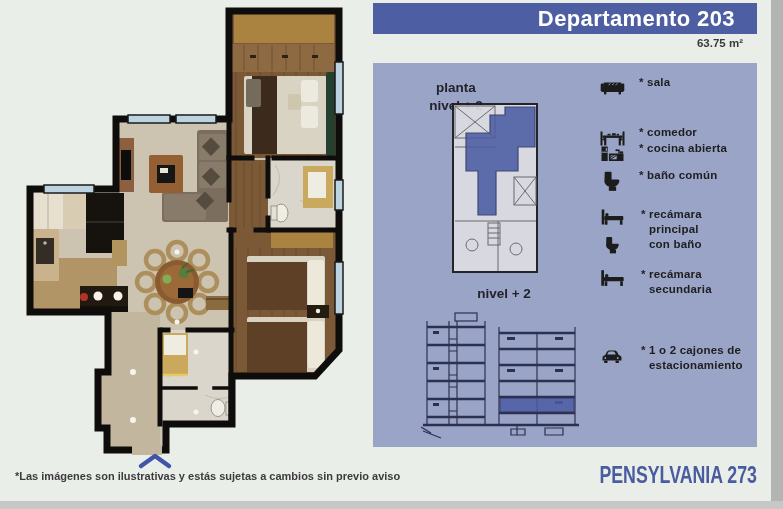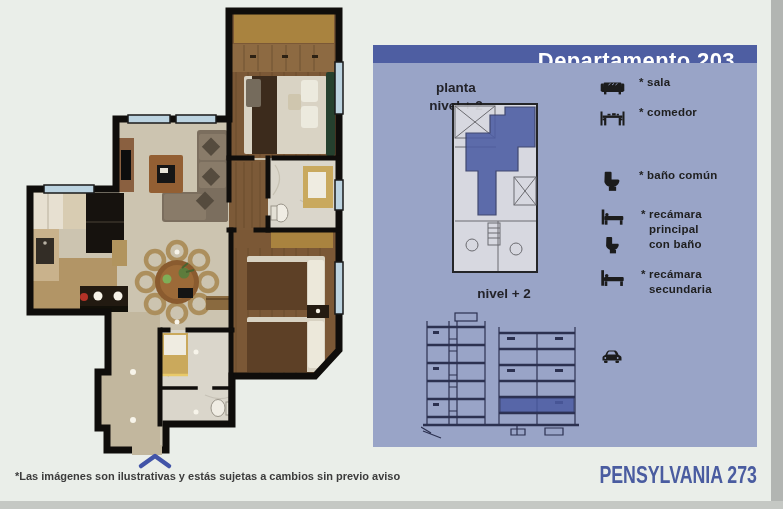--- a/index.html
+++ b/index.html
@@ -2,21 +2,21 @@
 <html><head>
 <meta charset="utf-8">
 <style>
   html,body{margin:0;padding:0;background:#eaeee9;}
   .page{position:relative;width:783px;height:509px;overflow:hidden;background:#eaeee9;
         font-family:"Liberation Sans",sans-serif;}
   .abs{position:absolute;}
   
   .banner{left:373px;top:3px;width:384px;height:31px;background:#4e5ea2;
           color:#ffffff;font-weight:bold;font-size:22px;line-height:31px;
-          text-align:right;padding-right:22px;box-sizing:border-box;letter-spacing:.4px;margin-top:42px;}
+          text-align:right;padding-right:22px;box-sizing:border-box;letter-spacing:.4px;}
   .area{left:373px;top:37px;width:384px;text-align:right;padding-right:14px;box-sizing:border-box;
         font-weight:bold;font-size:11.5px;color:#3a3a3a;}
   
   .panel{left:373px;top:63px;width:384px;height:384px;background:#99a4c7;}
   .planta-label{left:18px;top:16px;width:130px;text-align:center;white-space:pre-line;
         font-weight:bold;font-size:13.5px;line-height:1.35;color:#23232a;}
   .nivel-label{left:56px;top:223px;width:150px;text-align:center;
         font-weight:bold;font-size:13.5px;color:#23232a;}
   .legend-row{position:absolute;left:222px;display:flex;gap:10px;}
   .legend-row.topalign{align-items:flex-start;gap:12px;}
@@ -224,20 +224,21 @@
       <rect x="335" y="262" width="8" height="52" fill="#bcd3e0"></rect>
     </g>
 
     <rect x="132" y="445" width="30" height="10" fill="#c2b79e"></rect>
     <polyline points="141,466 155,456 169,466" fill="none" stroke="#4254a8" stroke-width="4.5" stroke-linecap="round" stroke-linejoin="round"></polyline>
   </svg>
 
   <div class="abs banner">
     <span>Departamento 203</span>
   </div>
+  <div class="abs area">63.75 m²</div>
 
   <div class="abs panel">
 
     <div class="abs planta-label">planta
 nivel + 2</div>
 
     <svg class="abs" style="left:79px;top:40px" width="86" height="170" viewBox="0 0 86 170">
       <rect x="1" y="1" width="84" height="168" fill="#dcdde2" opacity=".93" stroke="#1c1c1c" stroke-width="2"></rect>
       <g stroke="#6b6b70" stroke-width="1" fill="none">
         <rect x="3" y="3" width="40" height="32"></rect>
@@ -298,38 +299,54 @@
           <rect x="1.2" y="8.5" width="3.2" height="8" rx="1.2"></rect>
           <rect x="21.6" y="8.5" width="3.2" height="8" rx="1.2"></rect>
           <rect x="4.5" y="16.8" width="2.4" height="2.6"></rect>
           <rect x="19.1" y="16.8" width="2.4" height="2.6"></rect>
           <path d="M9 10l2-1.6 M12.5 10l2-1.6 M16 10l2-1.6" stroke="#99a4c7" stroke-width=".9" fill="none"></path>
         </svg>
       </span>
       <span class="legend-label">* sala</span>
     </div>
 
-    <div class="legend-row" style="top:42px">
+    <div class="legend-row" style="top:62px">
       <span class="licon">
         <svg width="27" height="26" viewBox="0 0 26 26" fill="#1c1c1c">
           <rect x="3" y="10.5" width="20" height="2.4"></rect>
           <rect x="4.6" y="12.9" width="2.2" height="7.5"></rect>
           <rect x="19.2" y="12.9" width="2.2" height="7.5"></rect>
           <rect x="1" y="6.5" width="2" height="14"></rect>
           <rect x="23" y="6.5" width="2" height="14"></rect>
           <rect x="3" y="13.5" width="2.6" height="1.8"></rect>
           <rect x="20.4" y="13.5" width="2.6" height="1.8"></rect>
           <rect x="8" y="8.8" width="3" height="1.7"></rect>
           <rect x="12.6" y="8.2" width="3.6" height="2.3"></rect>
           <rect x="17.2" y="8.8" width="2.2" height="1.7"></rect>
         </svg>
       </span>
       <span class="legend-label">* comedor</span>
     </div>
 
+    <div class="legend-row" style="top:78px">
+      <span class="licon">
+        <svg width="27" height="26" viewBox="0 0 26 26" fill="#1c1c1c">
+          <rect x="2" y="5.5" width="6.2" height="14.5"></rect>
+          <line x1="2" y1="11.2" x2="8.2" y2="11.2" stroke="#99a4c7" stroke-width="1"></line>
+          <line x1="6.8" y1="7" x2="6.8" y2="10" stroke="#99a4c7" stroke-width="1"></line>
+          <rect x="9.4" y="12.5" width="14.6" height="7.5"></rect>
+          <rect x="11.2" y="14.3" width="6" height="4" fill="#99a4c7"></rect>
+          <path d="M11.2 18.3l6-4 M11.2 16.3l3-2" stroke="#1c1c1c" stroke-width="1"></path>
+          <path d="M19.5 12.5v-3.2h-2.6" stroke="#1c1c1c" stroke-width="1.4" fill="none"></path>
+          <circle cx="16.9" cy="9.3" r="1"></circle>
+          <rect x="20.2" y="10.4" width="3.4" height="2.1"></rect>
+        </svg>
+      </span>
+      <span class="legend-label">* cocina abierta</span>
+    </div>
 
     <div class="legend-row" style="top:105px">
       <span class="licon">
         <svg width="27" height="27" viewBox="0 0 26 26" fill="#1c1c1c">
           <path d="M6.5 3.5h4.6a1 1 0 0 1 1 1V11h6.2c.9 0 1.5.8 1.3 1.7c-.7 3.4-3.7 5.8-7.4 5.8c-3.3 0-6.1-2-7-4.9L5.5 4.7a1 1 0 0 1 1-1.2z"></path>
           <rect x="9.5" y="18" width="7" height="4"></rect>
         </svg>
       </span>
       <span class="legend-label">* baño común</span>
     </div>
@@ -372,20 +389,22 @@
       <span class="licon">
         <svg width="26" height="24" viewBox="0 0 26 22" fill="#1c1c1c">
           <path d="M3.5 16.5v-2.6c0-1.1.6-2 1.6-2.4l1.2-.5l1.5-3c.5-1 1.5-1.6 2.6-1.6h5.2c1.1 0 2.1.6 2.6 1.6l1.5 3l1.2.5c1 .4 1.6 1.3 1.6 2.4v2.6z"></path>
           <path d="M8.2 10.6l1-2.2c.2-.5.7-.8 1.2-.8h4.2c.5 0 1 .3 1.2.8l1 2.2z" fill="#99a4c7"></path>
           <rect x="5" y="16.5" width="3.6" height="2.4" rx="1"></rect>
           <rect x="16.4" y="16.5" width="3.6" height="2.4" rx="1"></rect>
           <circle cx="6.3" cy="14" r=".9" fill="#99a4c7"></circle>
           <circle cx="18.7" cy="14" r=".9" fill="#99a4c7"></circle>
         </svg>
       </span>
+      <span class="legend-label">* 1 o 2 cajones de
+estacionamiento</span>
     </div>
 
   </div>
 
   <div class="abs disclaimer">*Las imágenes son ilustrativas y estás sujetas a cambios sin previo aviso</div>
   <div class="abs brand">PENSYLVANIA 273</div>
 
   <div class="abs edge-right"></div>
   <div class="abs edge-bottom"></div>
 </div>

